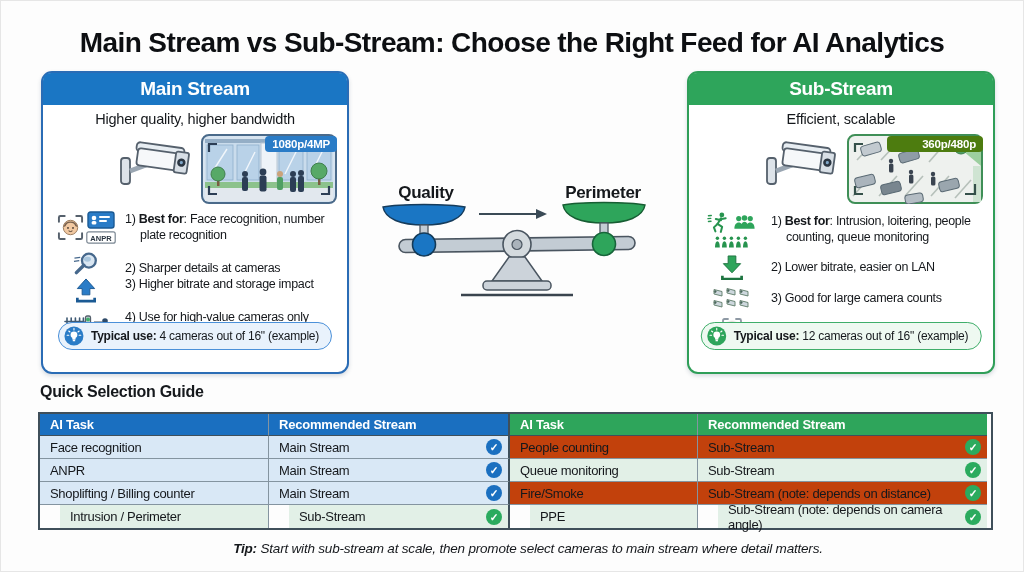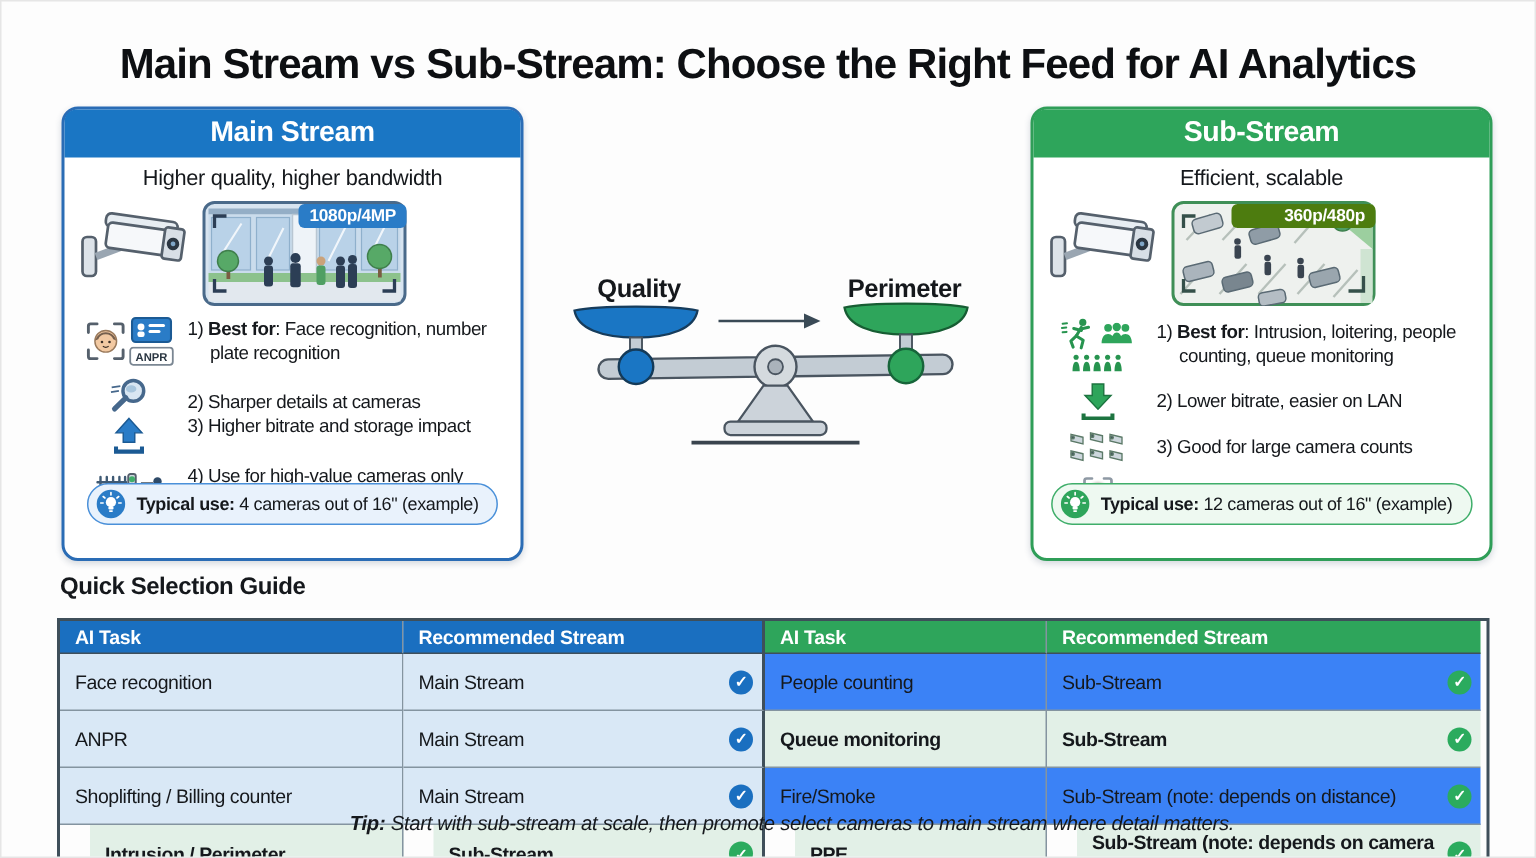--- a/index.html
+++ b/index.html
@@ -13,21 +13,21 @@
   
   .panel{position:absolute;top:70px;width:308px;height:303px;background:#fff;
          border-radius:11px;box-shadow:0 2px 4px rgba(40,60,90,.18);box-sizing:border-box;}
   .panel.main{left:40px;border:2px solid #2a6cb5;}
   .panel.sub{left:686px;border:2px solid #2f9e58;}
   .phead{height:32px;border-radius:8px 8px 0 0;display:flex;align-items:center;justify-content:center;
          color:#fff;font-size:19px;font-weight:bold;letter-spacing:-0.3px;}
   .panel.main .phead{background:#1a76c4;}
   .panel.sub .phead{background:#2ea55b;}
   .psub{text-align:center;font-size:14.5px;font-weight:500;margin-top:6px;letter-spacing:-0.2px;}
-  .media{display:flex;align-items:center;gap:6px;margin:6px 8px 2px 10px;height:72px;}
+  .media{display:flex;align-items:center;gap:6px;margin:6px 8px 2px 10px;height:72px;justify-content:flex-end;}
   .thumb{position:relative;width:140px;height:70px;flex:none;}
   .badge{position:absolute;top:2px;right:2px;color:#fff;font-size:11.5px;font-weight:bold;
          padding:2px 7px;border-radius:4px;letter-spacing:-0.2px;}
   .badge.blue{background:#2a7cc7;}
   .badge.green{background:#4d7c0f;padding-left:35px;}
   .list{margin:6px 10px 0 12px;display:flex;flex-direction:column;gap:7px;}
   .lrow{display:flex;align-items:center;gap:8px;}
   .icons{width:62px;flex:none;display:flex;flex-wrap:wrap;align-items:center;justify-content:center;gap:2px;}
   .icol{display:flex;flex-direction:column;align-items:center;gap:2px;}
   .ltext{font-size:12.5px;line-height:1.25;letter-spacing:-0.3px;
@@ -45,30 +45,30 @@
   .scalebox svg{position:absolute;left:0;top:18px;}
   
   .gtitle{position:absolute;left:39px;top:382px;font-size:16px;font-weight:bold;letter-spacing:-0.3px;}
   .gtable{position:absolute;left:37px;top:411px;width:955px;border:2px solid #3f4f5a;
           display:grid;grid-template-columns:229px 241px 188px 289px;box-sizing:border-box;}
   .hc{height:22px;display:flex;align-items:center;padding:0 0 0 10px;color:#fff;
       font-size:13px;font-weight:bold;letter-spacing:-0.2px;
       border-right:1px solid #8494a0;border-bottom:1.5px solid #3f4f5a;box-sizing:border-box;}
   .hc.blue{background:#1a6fc0;}
   .hc.green{background:#2ea55b;}
-  .cell{height:38px;display:flex;align-items:center;padding:0 6px 0 10px;font-size:13px;
+  .cell{height:23px;display:flex;align-items:center;padding:0 6px 0 10px;font-size:13px;
         letter-spacing:-0.3px;border-right:1px solid #8494a0;border-bottom:1px solid #8494a0;
         box-sizing:border-box;}
   .cell.stream{justify-content:space-between;gap:4px;}
   .sep{border-right:2px solid #3f4f5a !important;}
   .lastcol{border-right:none !important;}
   .lastrow{border-bottom:none !important;margin-left:20px;}
   .lb{background:#d9e8f6;}
-  .lg{background:#3b82f6;}
-  .lg2{background:#e2f0e7;font-weight:bold;}
+  .lg{background:#c2410c;}
+  .lg2{background:#e2f0e7;}
   .check{width:16px;height:16px;flex:none;border-radius:50%;display:flex;align-items:center;
          justify-content:center;color:#fff;font-size:10.5px;font-weight:bold;}
   .check::before{content:"\2713";}
   .check.cb{background:#1a6fc0;}
   .check.cg{background:#2bab5e;}
   
   .tip{position:absolute;top:540px;left:16px;width:100%;text-align:center;font-size:13.5px;
        font-style:italic;letter-spacing:-0.2px;color:#15181c;}
   .tip .b{font-style:italic;}
 </style>

